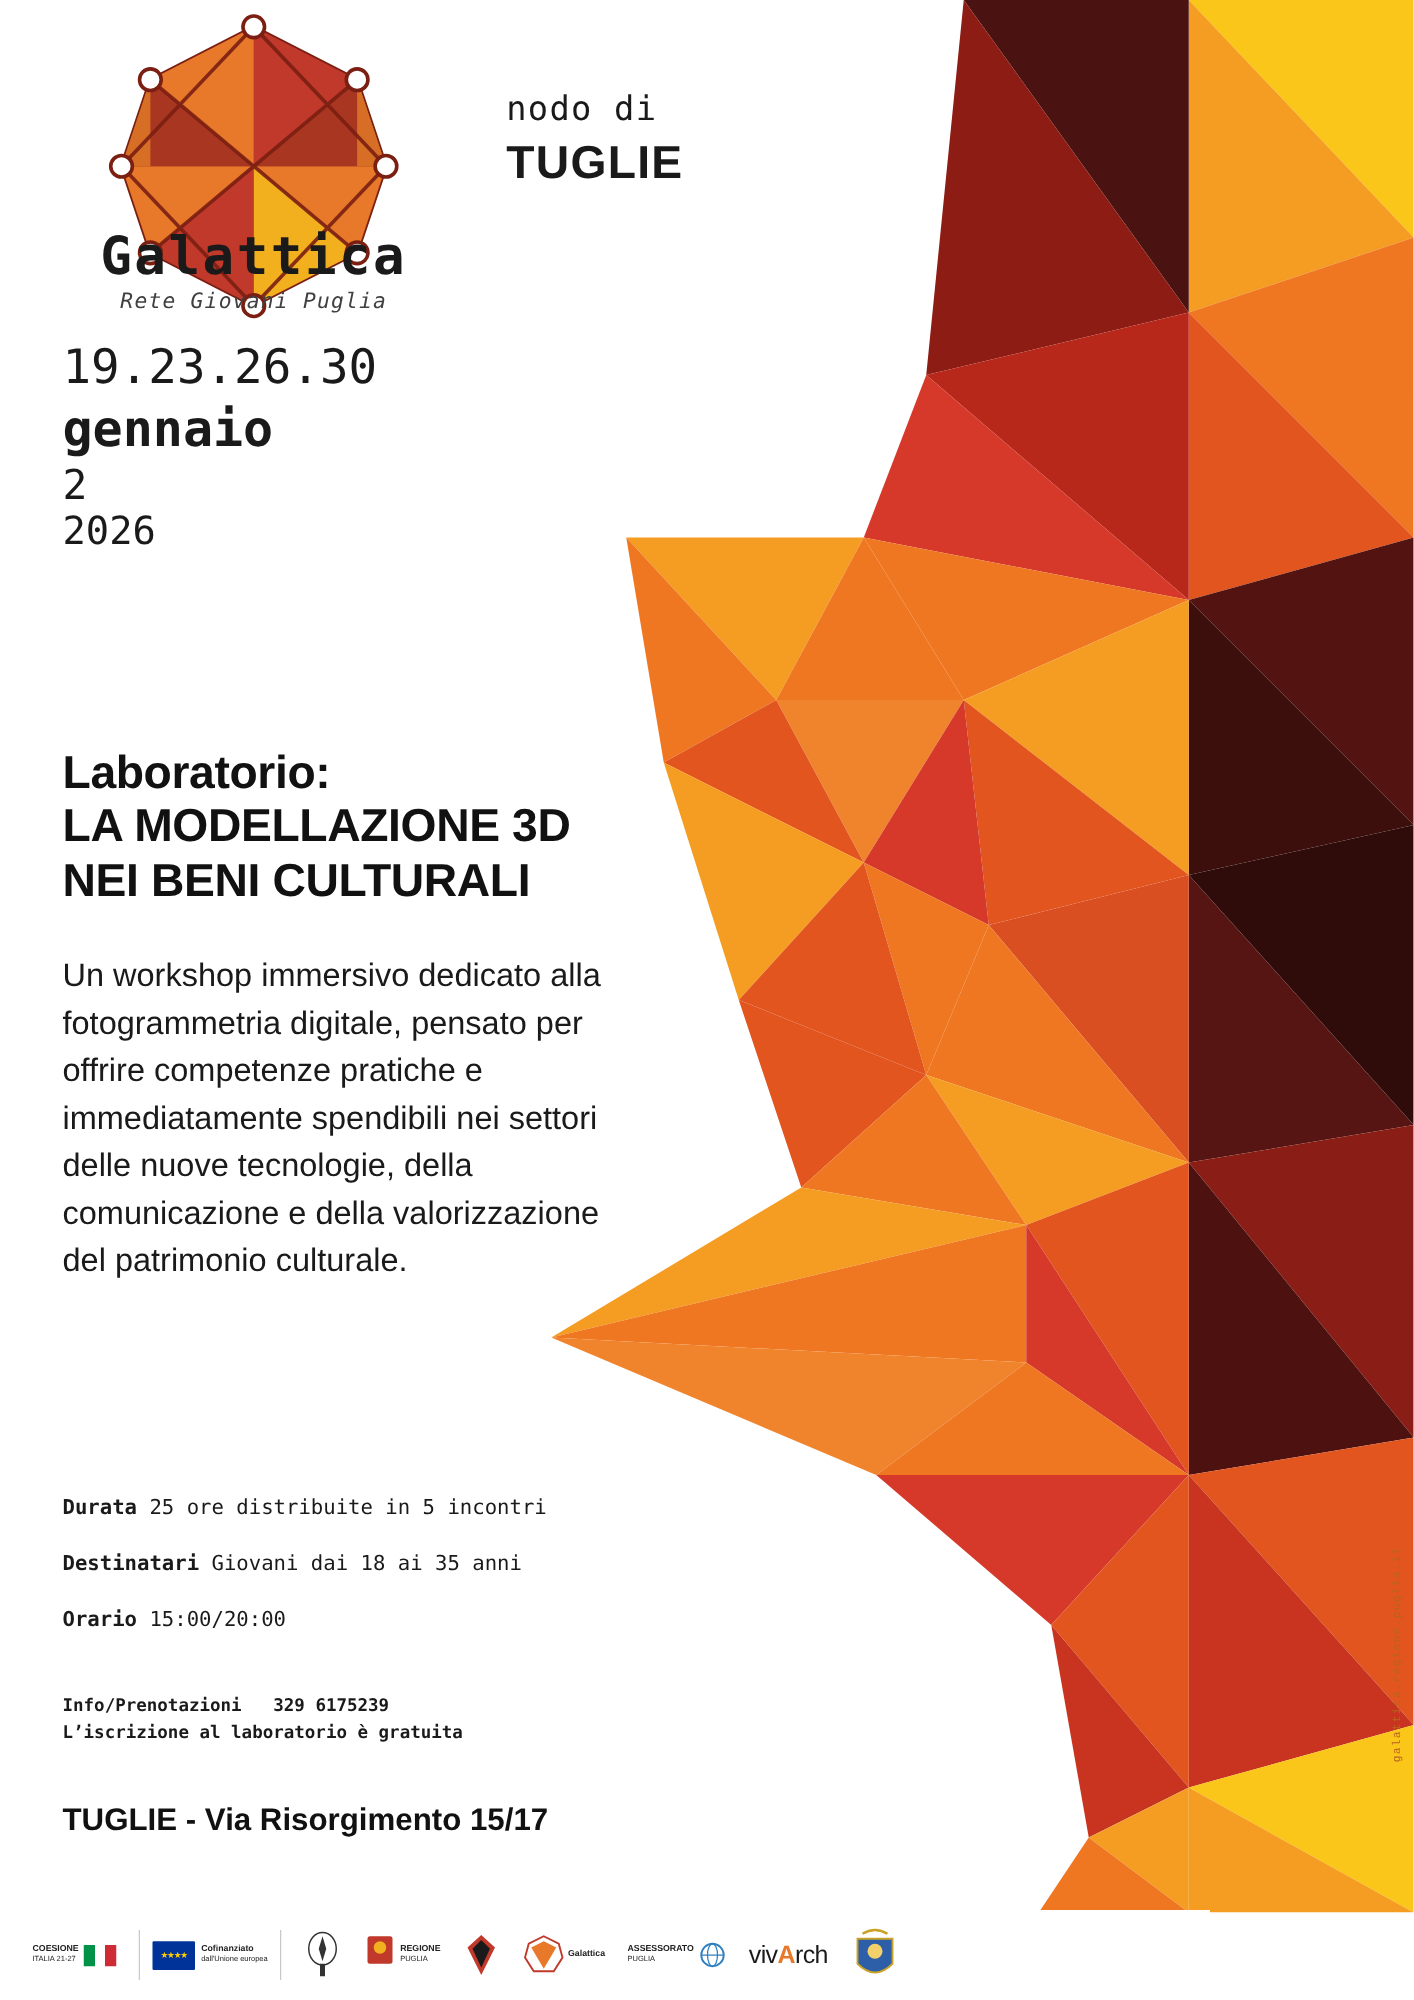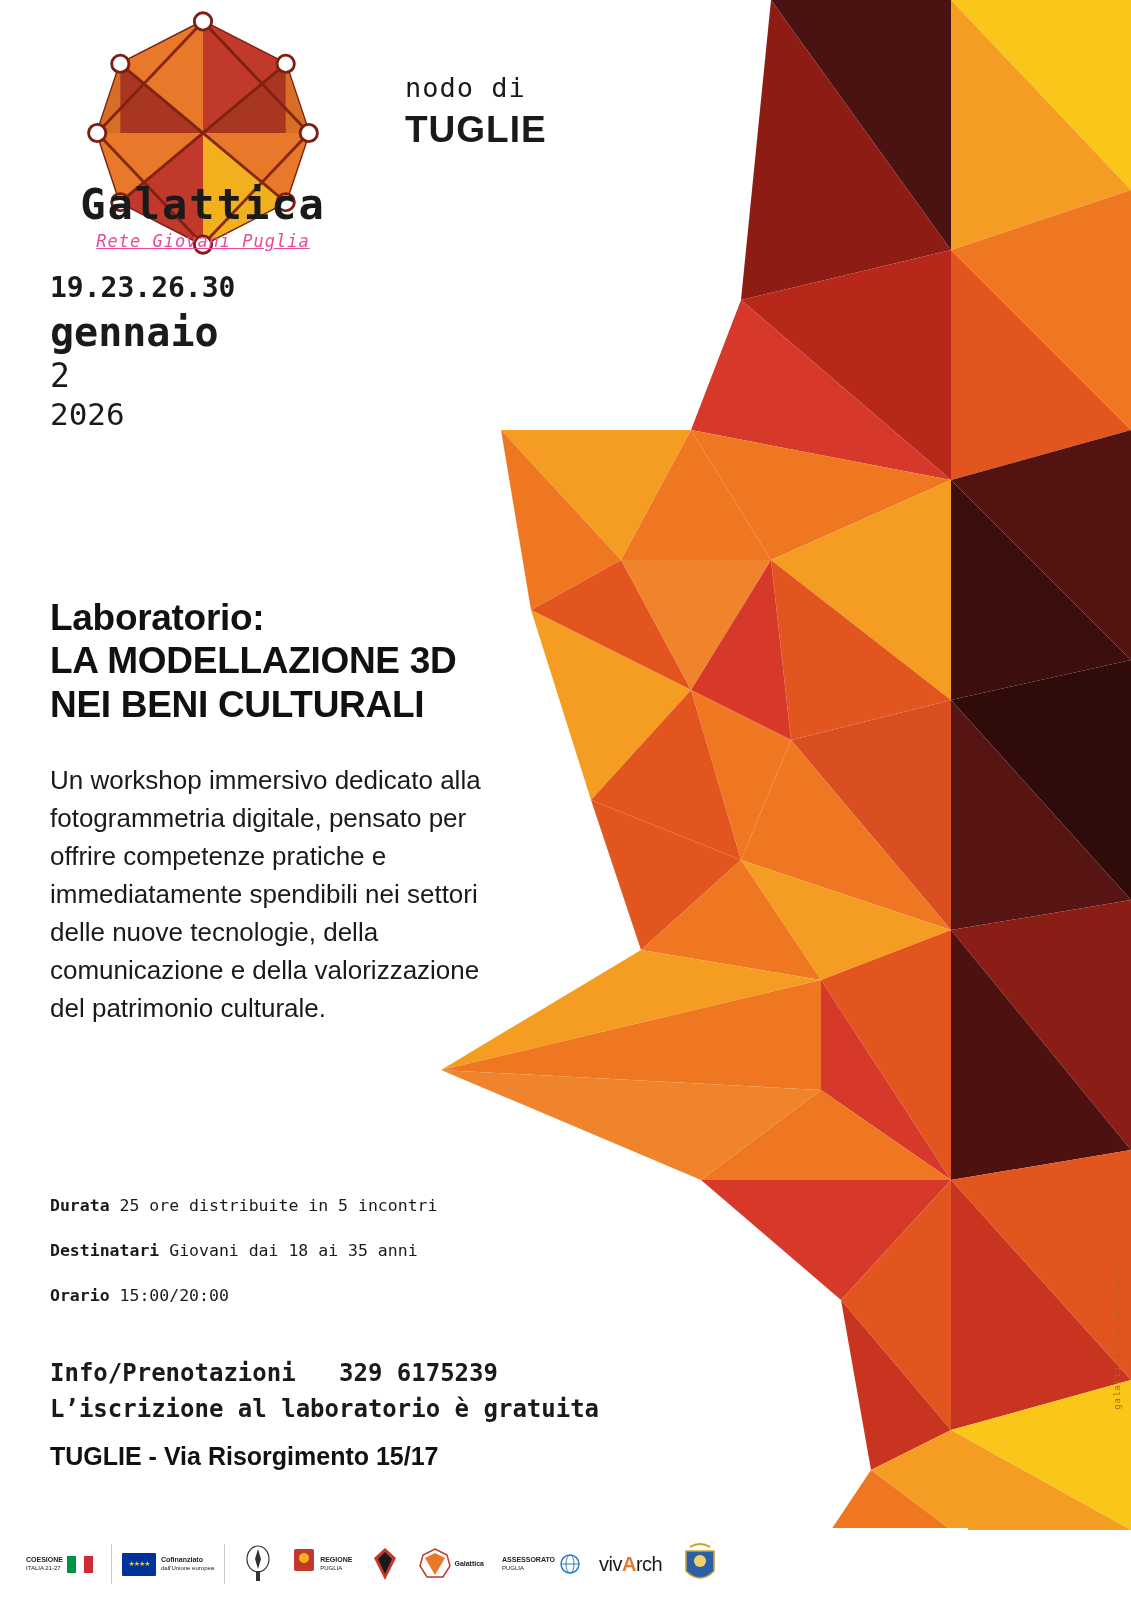--- a/index.html
+++ b/index.html
@@ -55,25 +55,24 @@
     color: #1a1a1a;
     margin-top: -78px;
     position: relative;
     z-index: 3;
   }
   .logo-sub {
     font-family: "DejaVu Sans Mono", monospace;
     font-style: italic;
     font-size: 17px;
     letter-spacing: 1px;
-    color: #ec4899;
+    color: #404040;
     position: relative;
     z-index: 3;
     margin-top: 2px;
-    text-decoration: underline;
   }
 
   
   #node-block {
     position: absolute;
     left: 405px;
     top: 72px;
   }
   .node-pre {
     font-family: "DejaVu Sans Mono", monospace;
@@ -92,22 +91,22 @@
 
   
   #dates {
     position: absolute;
     left: 50px;
     top: 272px;
     width: 430px;
   }
   .date-line1 {
     font-family: "DejaVu Sans Mono", monospace;
-    font-weight: bold;
-    font-size: 28px;
+    font-weight: normal;
+    font-size: 38px;
     letter-spacing: 0px;
     line-height: 1.15;
   }
   .date-month {
     font-family: "DejaVu Sans Mono", monospace;
     font-weight: bold;
     font-size: 40px;
     line-height: 1.2;
     margin-top: 4px;
   }
@@ -164,21 +163,21 @@
     color: #1a1a1a;
   }
   .detail-row { margin-bottom: 26px; }
   .detail-label { font-weight: bold; }
 
   #contact {
     position: absolute;
     left: 50px;
     top: 1355px;
     font-family: "DejaVu Sans Mono", monospace;
-    font-size: 24px;
+    font-size: 14px;
     font-weight: bold;
     line-height: 1.5;
     color: #1a1a1a;
   }
   #venue {
     position: absolute;
     left: 50px;
     top: 1442px;
     font-family: "Liberation Sans", sans-serif;
     font-weight: bold;

